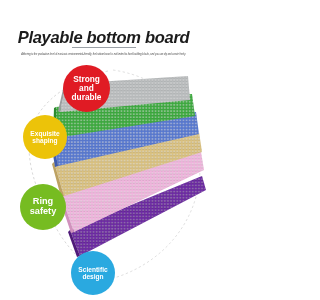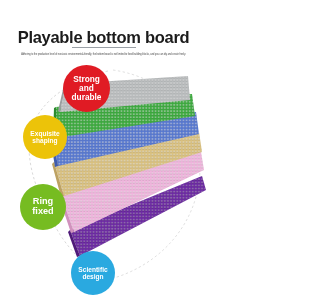--- a/index.html
+++ b/index.html
@@ -22,20 +22,21 @@
     overflow: hidden;
   }
 
   
   .header {
     position: absolute;
     top: 0;
     left: 0;
     width: 207px;
     height: 62px;
+    font-style: italic;
   }
   .page-title {
     position: absolute;
     top: 28px;
     left: 0;
     width: 207px;
     text-align: center;
     font-size: 16.5px;
     font-weight: bold;
     color: #1b1b1b;
@@ -208,20 +209,20 @@
 
   <div class="badge badge-red">
     <span class="badge-label">Strong and durable</span>
   </div>
 
   <div class="badge badge-yellow">
     <span class="badge-label">Exquisite shaping</span>
   </div>
 
   <div class="badge badge-green">
-    <span class="badge-label">Ring fixed</span>
+    <span class="badge-label">Ring safety</span>
   </div>
 
   <div class="badge badge-blue">
     <span class="badge-label">Scientific design</span>
   </div>
 
 </div>
 
 </body></html>

